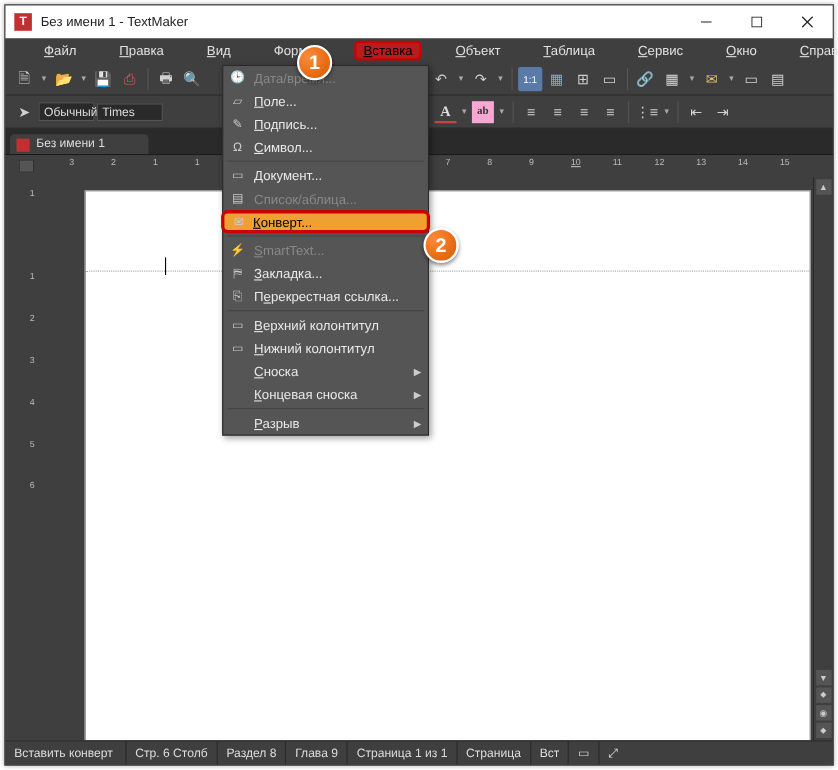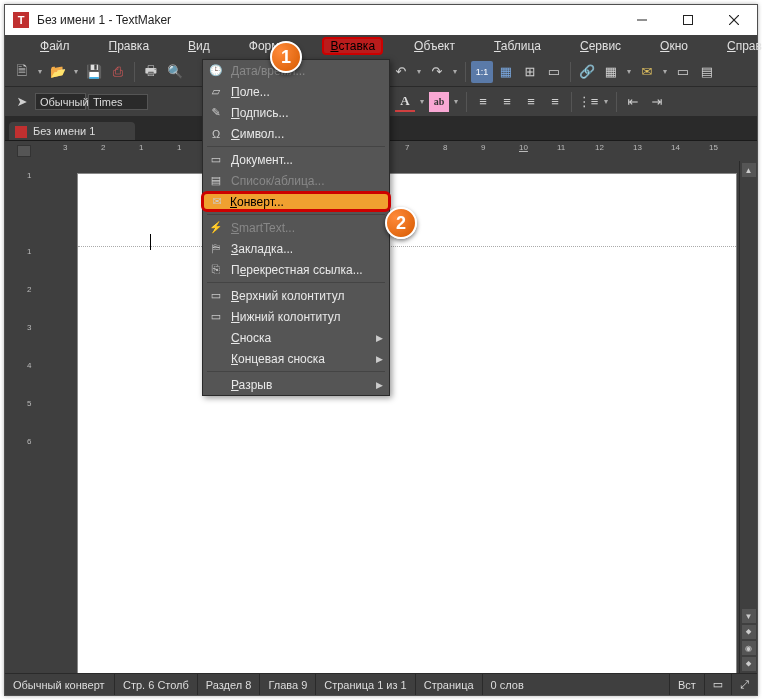--- a/index.html
+++ b/index.html
@@ -205,27 +205,26 @@
       <div class="sbtn">▲</div>
       <div style="flex:1"></div>
       <div class="sbtn">▼</div>
       <div class="sbtn">⬥</div>
       <div class="sbtn">◉</div>
       <div class="sbtn">⬥</div>
     </div>
   </div>
 
   <div class="statusbar">
-    <div class="status-cell" style="width:110px">Обычный конверт</div>
+    <div class="status-cell" style="width:110px">Вставить конверт</div>
     <div class="status-cell">Стр. 6 Столб</div>
     <div class="status-cell">Раздел 8</div>
     <div class="status-cell">Глава 9</div>
     <div class="status-cell">Страница 1 из 1</div>
     <div class="status-cell">Страница</div>
-    <div class="status-cell" style="flex:1">0 слов</div>
     <div class="status-cell">Вст</div>
     <div class="status-cell">▭</div>
     <div class="status-cell" style="border:none">⤢</div>
   </div>
 
   <div class="dropdown" id="dropdown">
       <div class="dd-item disabled">
         <span class="ico">🕒</span>
         <span><u>Д</u>ата/время...</span>
       </div>

